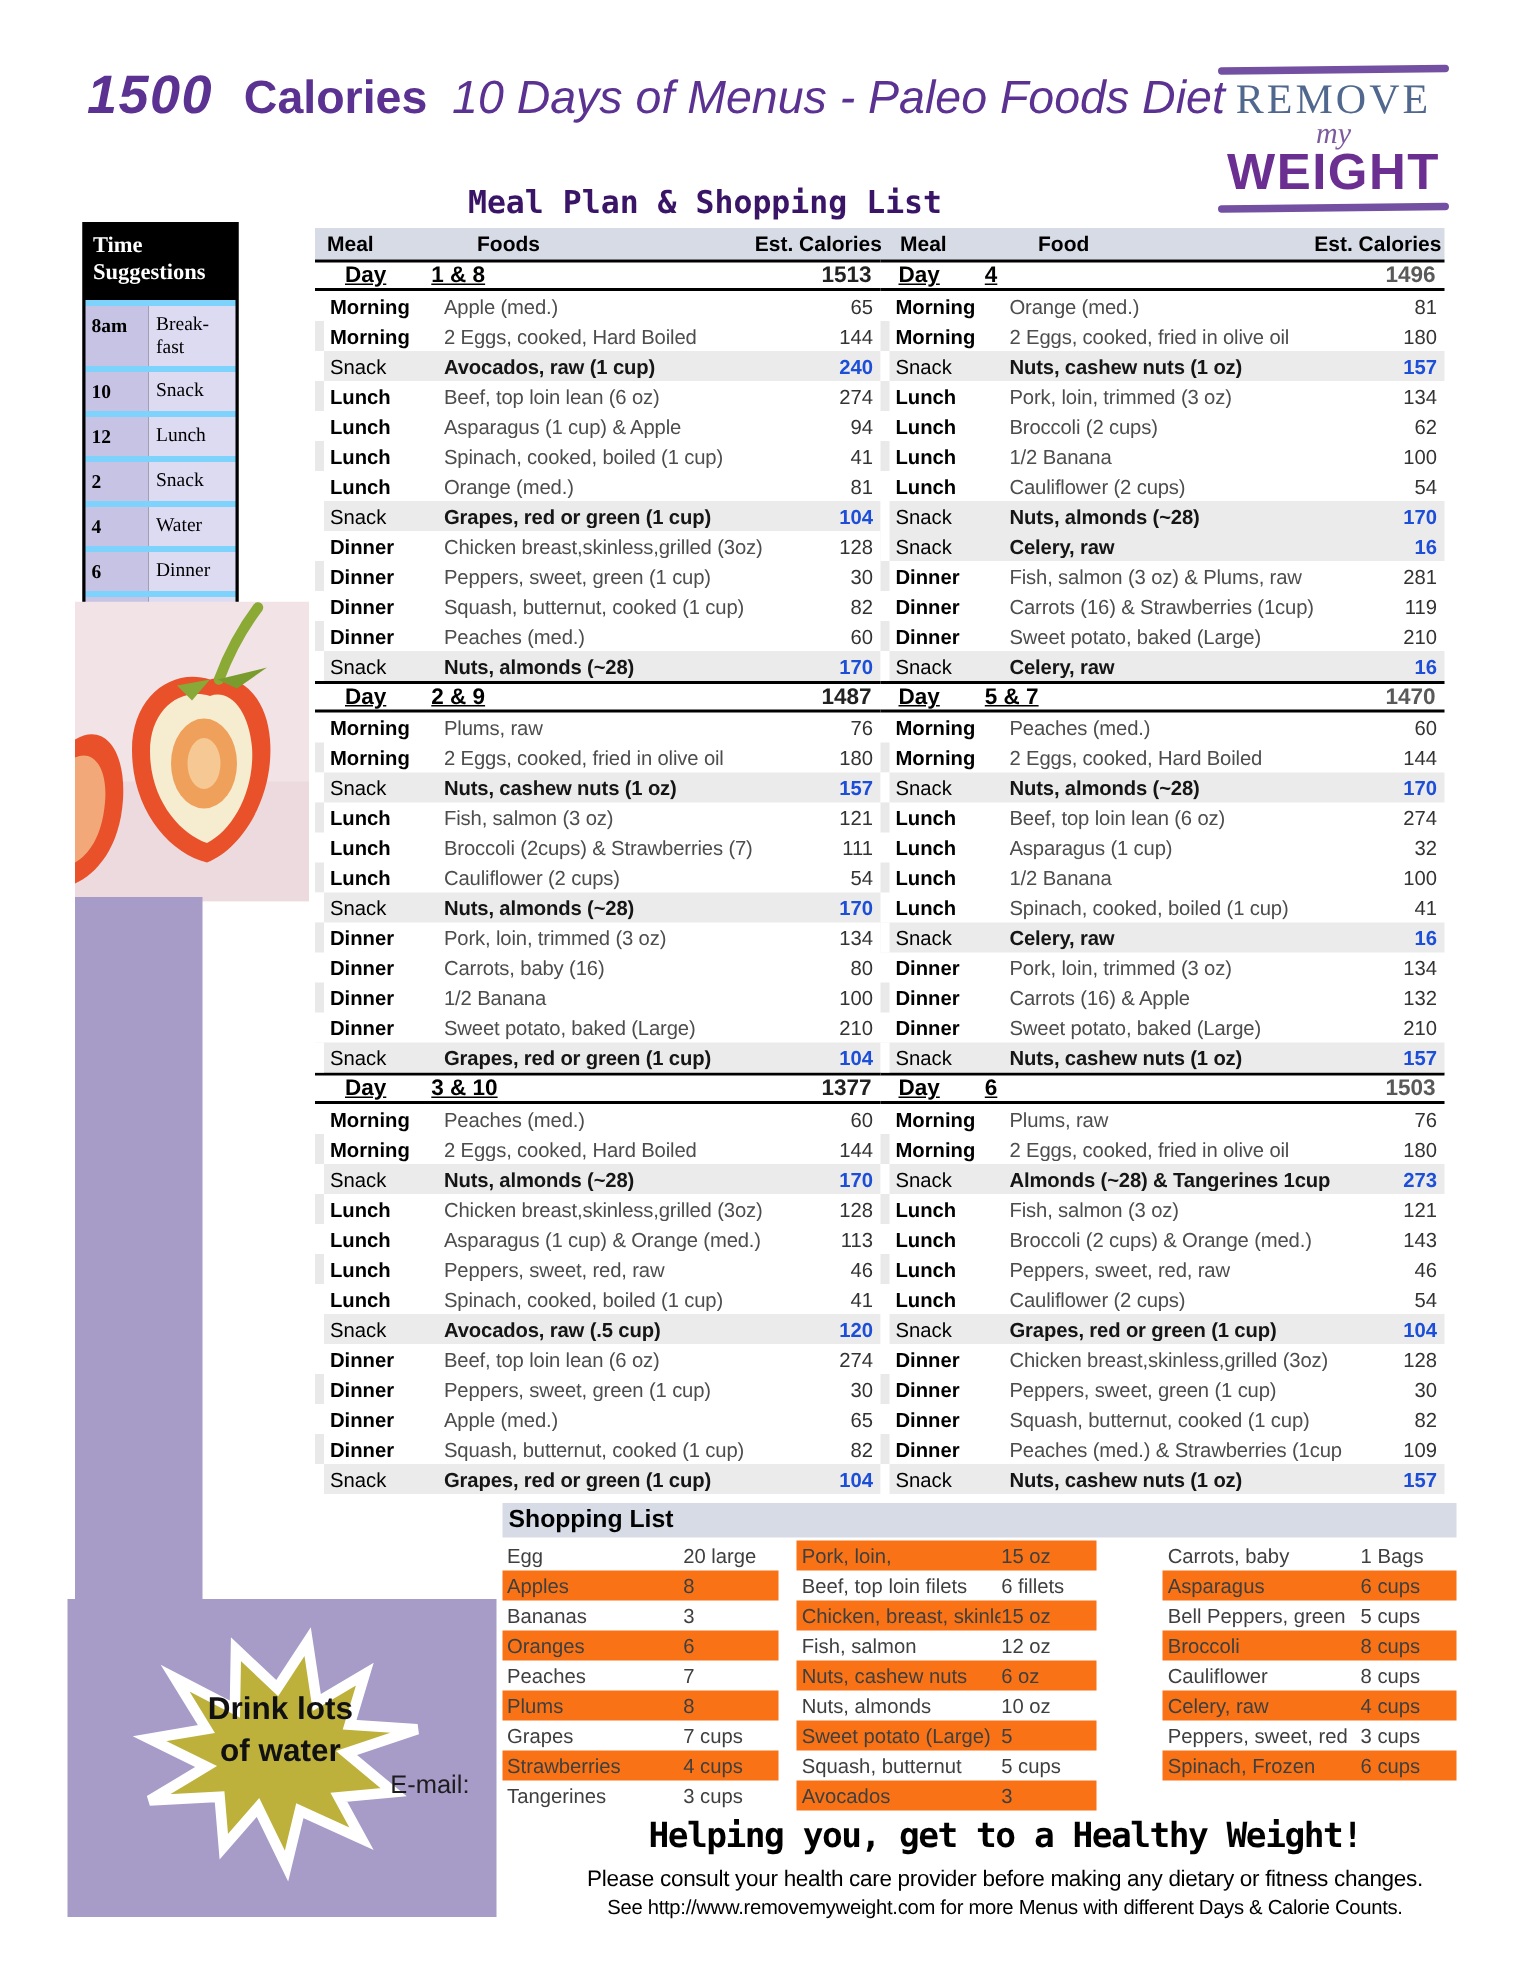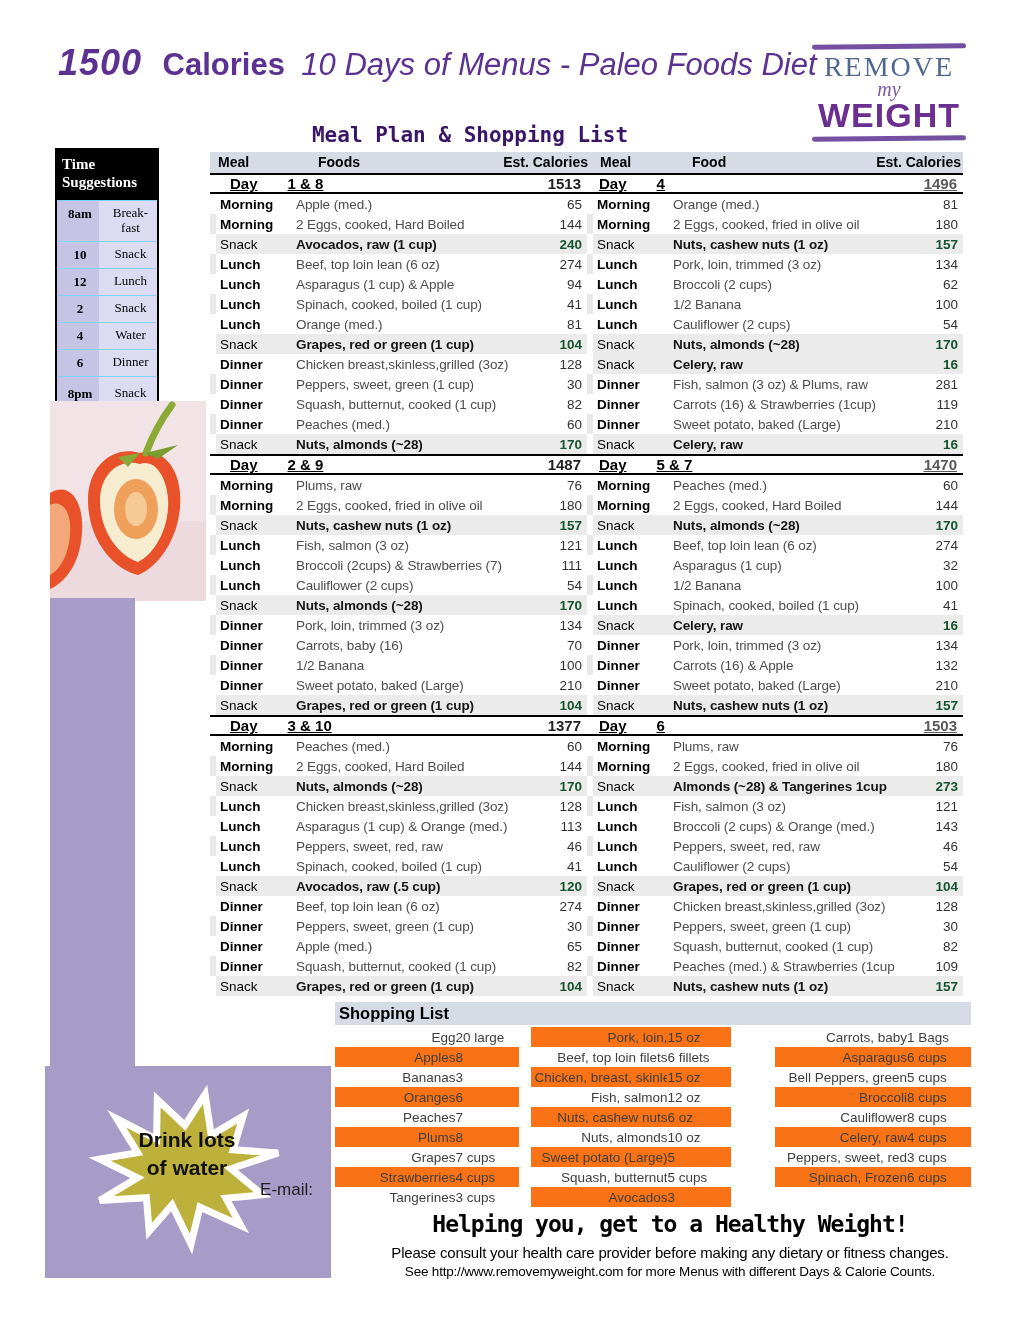--- a/index.html
+++ b/index.html
@@ -18,21 +18,21 @@
   .logo{position:absolute;left:804px;top:44px;width:170px;text-align:center;}
   .logo .stroke{height:5px;background:var(--purple,#6d4398);border-radius:3px;margin:0 8px;transform:rotate(-0.6deg);opacity:.85;}
   .logo-remove{font-family:"Liberation Serif",serif;font-size:28px;color:var(--logo_remove,#51688e);letter-spacing:2px;line-height:1.05;margin-top:3px;}
   .logo-my{font-family:"Liberation Serif",serif;font-style:italic;font-size:20px;color:#7d5a9e;line-height:.85;}
   .logo-weight{font-size:34px;font-weight:bold;color:var(--logo_weight,#6b2e91);line-height:1.0;letter-spacing:1px;margin-bottom:4px;}
 
   
   .ts-box{position:absolute;left:55px;top:148px;width:100px;background:#000;border:2px solid #000;}
   .ts-title{color:#fff;font-family:"Liberation Serif",serif;font-weight:bold;font-size:15px;
             padding:5px 3px 9px 5px;line-height:1.2;}
-  .ts-row{display:flex;border-top:1px solid #7dd3fc;text-align:center;}
+  .ts-row{display:flex;border-top:4px solid #7dd3fc;}
   .ts-row.gap .ts-time,.ts-row.gap .ts-meal{padding-top:9px;padding-bottom:9px;}
   .ts-time{width:38px;background:var(--ts_time_bg,#c7c3e4);font-family:"Liberation Serif",serif;
            font-weight:bold;font-size:13px;padding:5px 0 5px 4px;}
   .ts-meal{flex:1;background:var(--ts_meal_bg,#dddbf2);font-family:"Liberation Serif",serif;
            font-size:13px;padding:5px 0 5px 5px;line-height:1.15;}
 
   
   .strawberry{position:absolute;left:50px;top:401px;width:156px;height:200px;}
   .lav-strip{position:absolute;left:50px;top:598px;width:85px;height:470px;background:var(--lavender,#a79bc8);}
   .lav-panel{position:absolute;left:45px;top:1066px;width:286px;height:212px;background:var(--lavender,#a79bc8);}
@@ -52,41 +52,41 @@
   .menu-col{position:absolute;top:173px;}
   .menu-col.left{left:210px;width:377px;}
   .menu-col.right{left:587px;width:376px;}
 
   .day-row{height:21px;box-sizing:border-box;border-top:2px solid #000;border-bottom:2px solid #000;
            display:flex;align-items:center;font-weight:bold;font-size:15px;}
   .day-word{margin-left:20px;text-decoration:underline;}
   .menu-col.right .day-word{margin-left:12px;}
   .day-num{margin-left:30px;text-decoration:underline;}
   .day-total{margin-left:auto;margin-right:6px;color:#222;}
-  .menu-col.right .day-total{color:#595959;font-weight:600;text-decoration:underline;}
+  .menu-col.right .day-total{color:#595959;font-weight:600;}
 
   .m-row{height:20px;display:flex;align-items:center;font-size:13.5px;position:relative;}
   .m-row.snack{background:var(--snack_stripe,#ebebeb);}
   .gutter{position:absolute;left:0;top:0;width:6px;height:100%;}
   .m-meal{width:76px;padding-left:10px;font-weight:bold;color:#000;flex-shrink:0;position:relative;}
   .m-row.snack .m-meal{font-weight:400;}
   .m-food{flex:1;color:#4d4d4d;white-space:nowrap;overflow:hidden;letter-spacing:-0.1px;}
   .m-row.snack .m-food{color:#151515;font-weight:700;}
   .m-cal{width:42px;text-align:right;padding-right:5px;color:#333;flex-shrink:0;}
-  .m-row.snack .m-cal{font-weight:700;color:#14532d;}
+  .m-row.snack .m-cal{font-weight:700;color:#1d4ed8;}
 
   
   .shop{position:absolute;left:335px;top:1002px;width:636px;}
   .shop-title{background:var(--header_bar,#d7dbe5);font-weight:bold;font-size:16.5px;height:23px;line-height:23px;padding-left:4px;}
   .shop-cols{display:flex;margin-top:2px;}
   .shop-col{width:200px;margin-right:12px;}
   .shop-col:last-child{margin-right:0;width:212px;margin-left:32px;}
   .shop-row{display:flex;height:20px;align-items:center;font-size:13.5px;color:#3f3f3f;}
   .shop-row.shaded{background:#f97316;}
-  .shop-item{flex:1;padding-left:3px;white-space:nowrap;overflow:hidden;text-align:right;}
+  .shop-item{flex:1;padding-left:3px;white-space:nowrap;overflow:hidden;}
   .shop-qty{width:64px;flex-shrink:0;}
 
   
   .footer{position:absolute;left:340px;top:1211px;width:660px;text-align:center;color:#000;}
   .f1{font-family:"DejaVu Sans Mono",monospace;font-weight:bold;font-size:23px;letter-spacing:-1px;}
   .f2{font-size:15px;margin-top:7px;letter-spacing:-0.2px;}
   .f3{font-size:13.5px;margin-top:3px;letter-spacing:-0.2px;}
 </style>
 </head>
 <body>
@@ -313,21 +313,21 @@
       <div class="m-row">
         <div class="gutter" style="background: rgb(233, 233, 233);"></div>
         <div class="m-meal">Dinner</div>
         <div class="m-food">Pork, loin, trimmed (3 oz)</div>
         <div class="m-cal">134</div>
       </div>
       <div class="m-row">
         <div class="gutter" style="background: transparent;"></div>
         <div class="m-meal">Dinner</div>
         <div class="m-food">Carrots, baby  (16)</div>
-        <div class="m-cal">70</div>
+        <div class="m-cal">80</div>
       </div>
       <div class="m-row">
         <div class="gutter" style="background: rgb(233, 233, 233);"></div>
         <div class="m-meal">Dinner</div>
         <div class="m-food">1/2 Banana</div>
         <div class="m-cal">100</div>
       </div>
       <div class="m-row">
         <div class="gutter" style="background: transparent;"></div>
         <div class="m-meal">Dinner</div>

